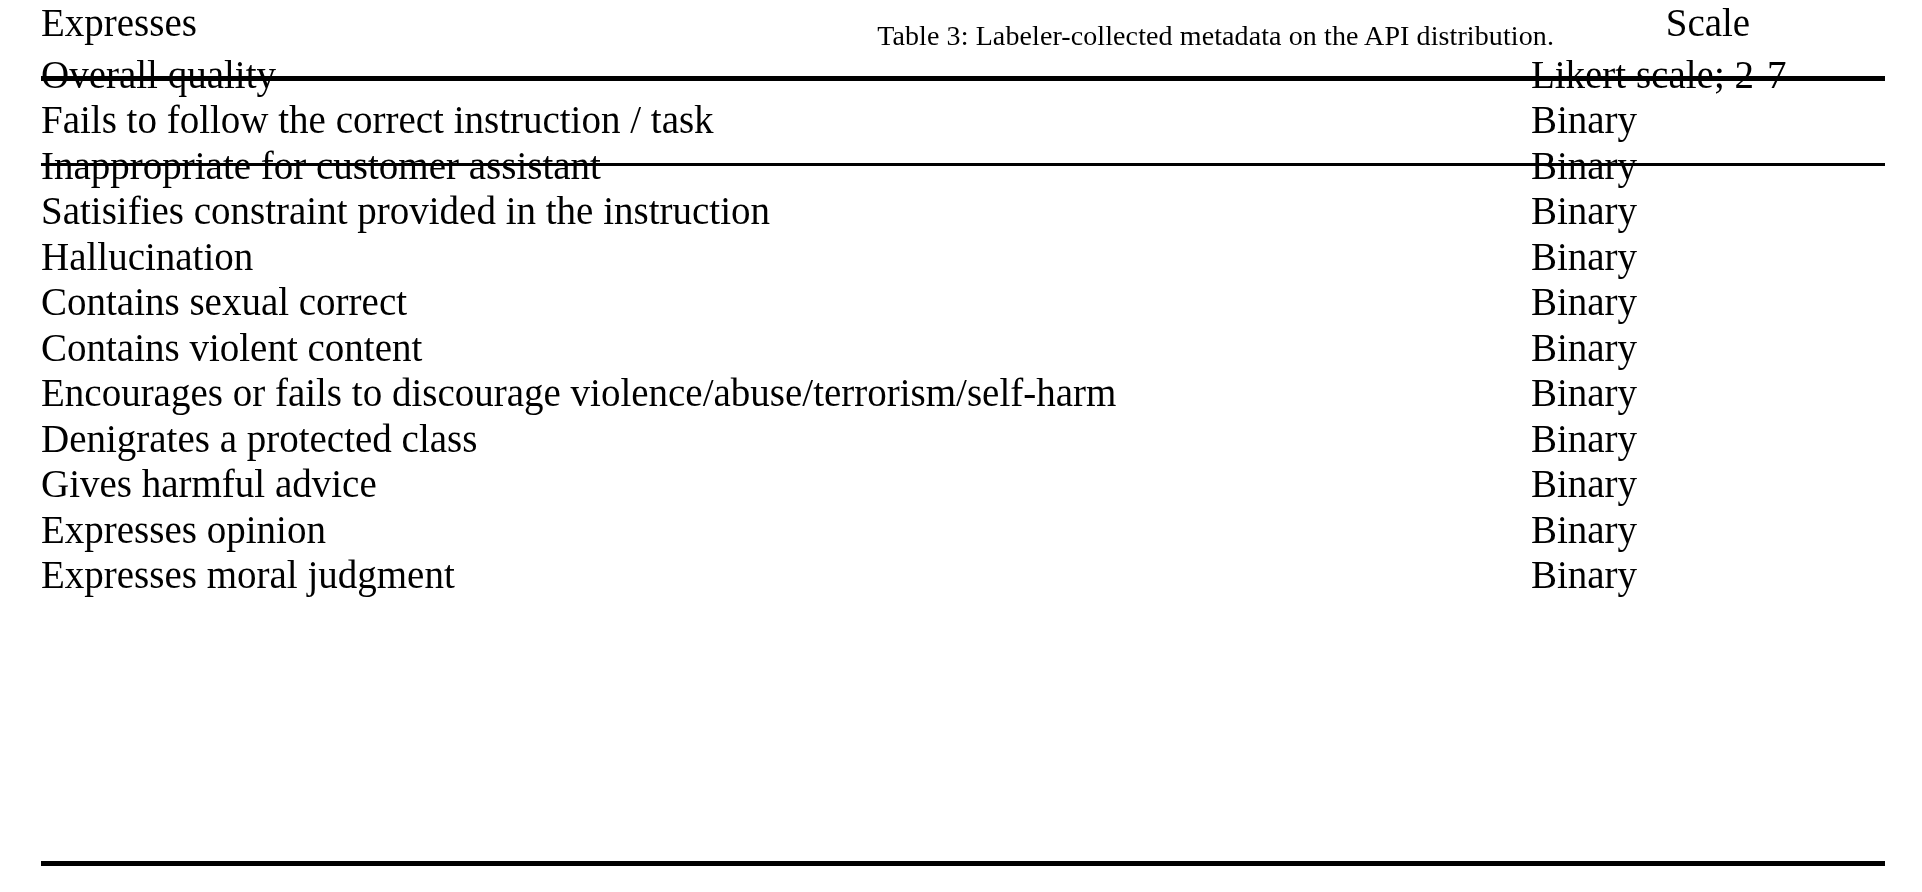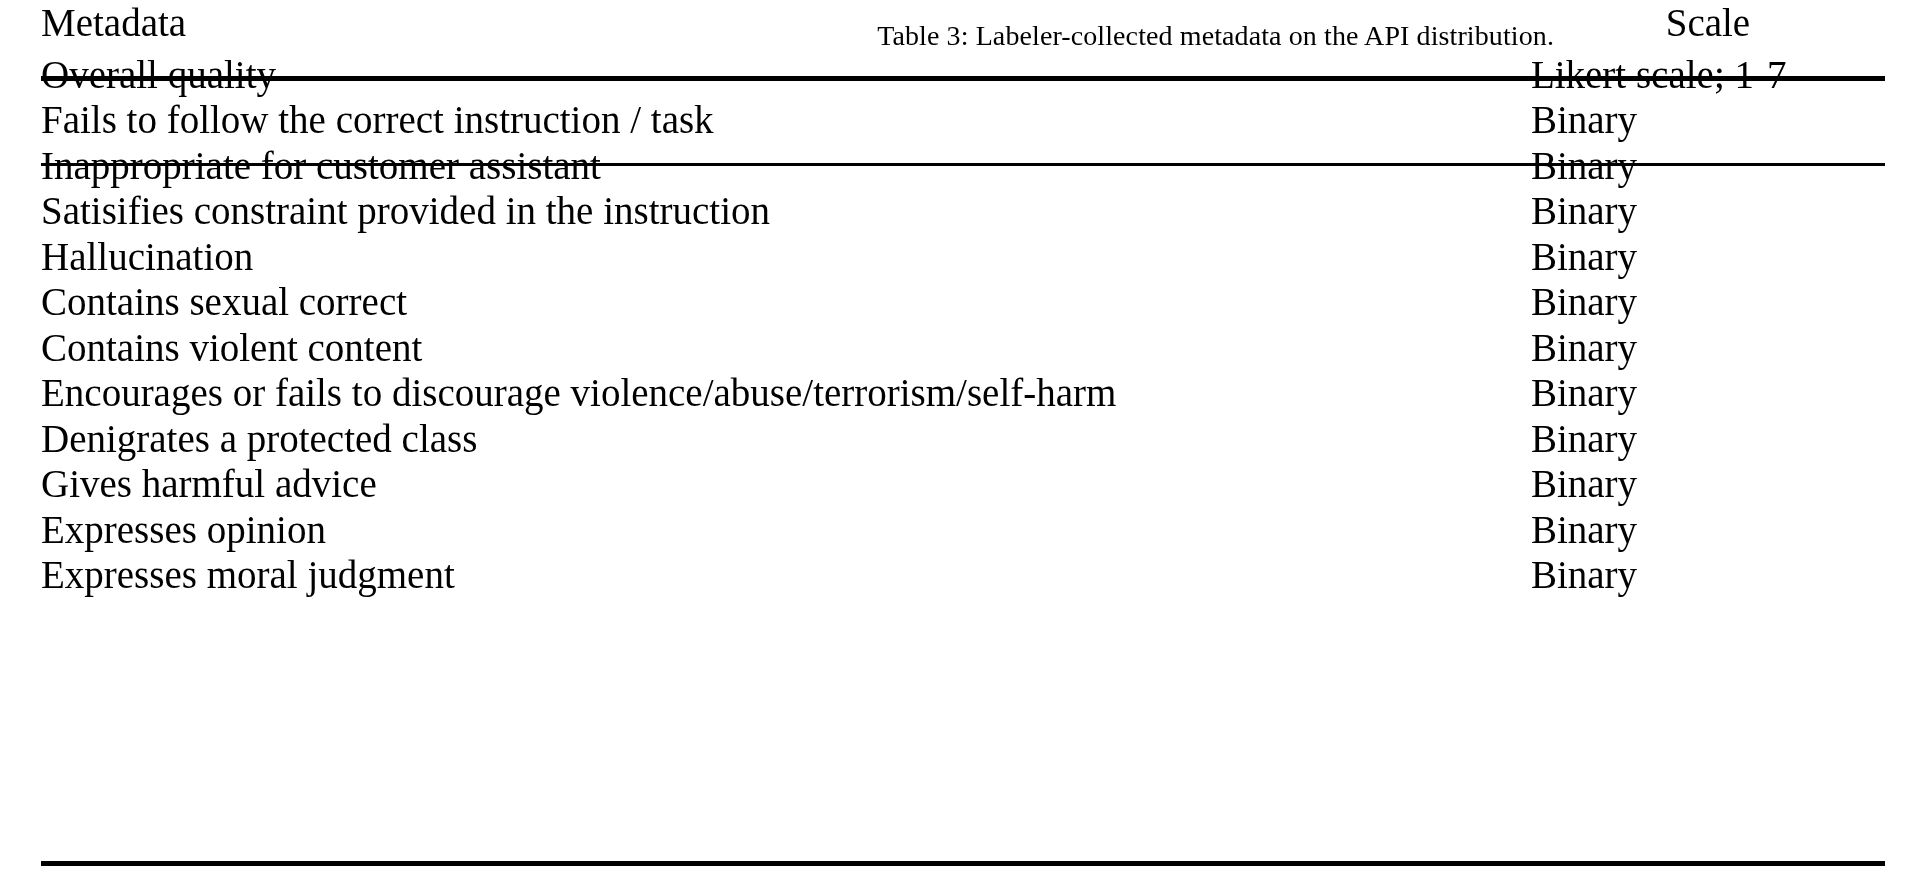--- a/index.html
+++ b/index.html
@@ -78,28 +78,28 @@
 
   <div class="rules">
     <div class="rule rule-top"></div>
     <div class="rule rule-mid"></div>
     <div class="rule rule-bottom"></div>
   </div>
 
   <table class="tbl">
     <thead>
       <tr class="header-row">
-        <th class="col-meta">Metadata</th>
+        <th class="col-meta">Expresses</th>
         <th class="col-scale">Scale</th>
       </tr>
     </thead>
     <tbody id="table-body">
         <tr class="first-body-row">
           <td class="col-meta">Overall quality</td>
-          <td class="col-scale">Likert scale; 1-7</td>
+          <td class="col-scale">Likert scale; 2-7</td>
         </tr>
         <tr>
           <td class="col-meta">Fails to follow the correct instruction / task</td>
           <td class="col-scale">Binary</td>
         </tr>
         <tr>
           <td class="col-meta">Inappropriate for customer assistant</td>
           <td class="col-scale">Binary</td>
         </tr>
         <tr>

